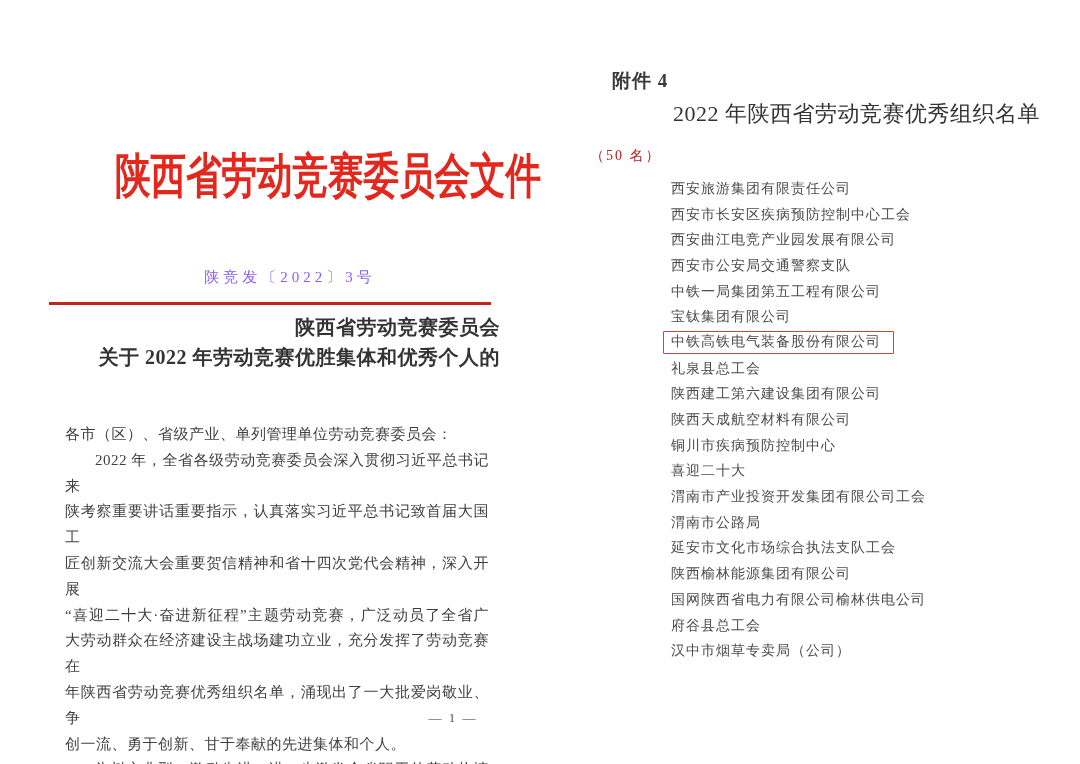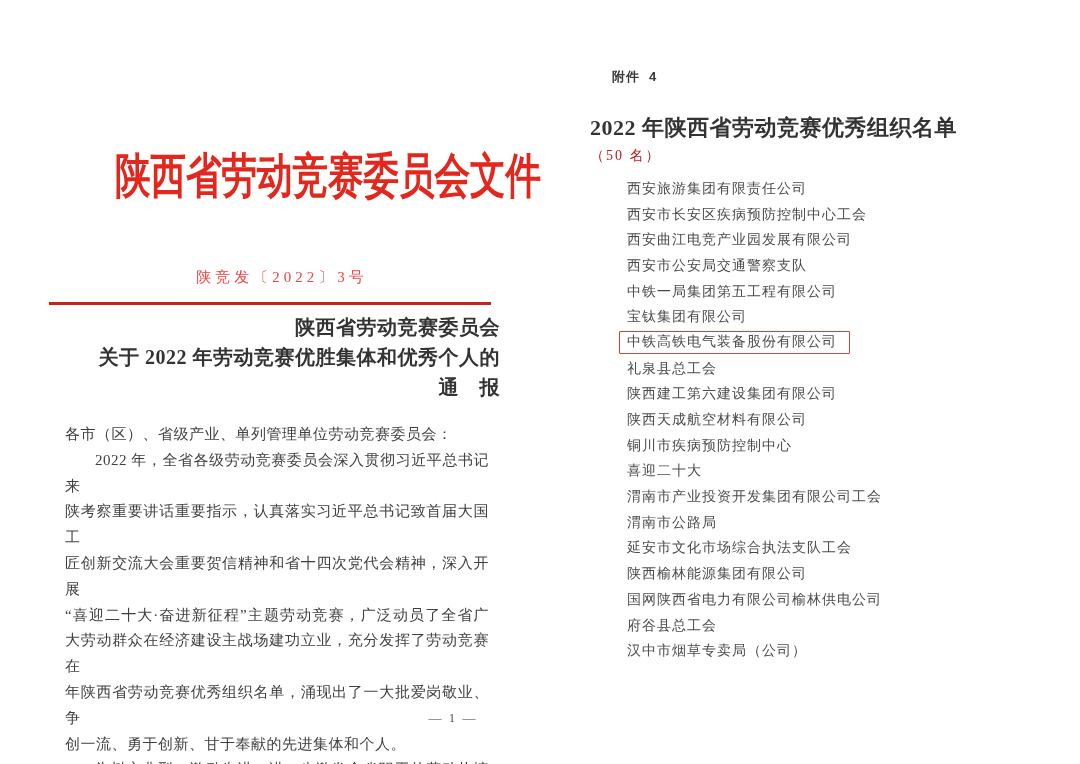--- a/index.html
+++ b/index.html
@@ -19,22 +19,22 @@
 
   
   .left-page{position:absolute;left:40px;top:0;width:460px;height:764px;}
   .red-header{
     position:absolute;left:0;top:148px;width:460px;
     color:var(--accent);font-weight:bold;font-size:48px;line-height:56px;
     white-space:nowrap;
   }
   .red-header .squeeze{display:inline-block;transform:scaleX(0.74);transform-origin:center;}
   .doc-number{
-    position:absolute;left:0;top:268px;width:460px;text-align:center;
-    font-size:15px;letter-spacing:4px;color:#ef4444;transform:translateX(12px);
+    position:absolute;left:8px;top:268px;width:460px;text-align:center;
+    font-size:15px;letter-spacing:4px;color:#8b5cf6;transform:translateX(12px);
     white-space:nowrap;
   }
   .red-rule{position:absolute;left:9px;top:302px;width:442px;height:3px;background:var(--rule);}
   .doc-title{
     position:absolute;left:0;top:312px;width:460px;text-align:right;
     font-weight:bold;color:#333333;font-size:20px;line-height:30px;letter-spacing:0.5px;
   }
   .left-body{
     position:absolute;left:25px;top:422px;width:424px;
     font-size:15px;line-height:25.8px;color:var(--body-text);letter-spacing:0.5px;
@@ -44,55 +44,54 @@
   .body-line.indent{text-indent:2em;}
   .page-number{
     position:absolute;left:373px;top:710px;width:80px;text-align:center;
     font-size:13px;color:#555555;letter-spacing:2px;white-space:nowrap;
   }
 
   
   .right-page{position:absolute;left:590px;top:0;width:470px;height:764px;}
   .attachment-label{
     position:absolute;left:22px;top:68px;
-    font-size:13px;font-weight:bold;color:#3a3a3a;letter-spacing:1px;font-family:Liberation Mono, monospace;
+    font-size:19px;font-weight:bold;color:#3a3a3a;letter-spacing:1px;
   }
   .right-title{
-    position:absolute;left:0;top:113px;width:450px;text-align:left;
-    font-size:22px;font-weight:bold;color:#333333;letter-spacing:0.5px;white-space:nowrap;
+    position:absolute;left:0;top:99px;width:450px;text-align:right;
+    font-size:22px;font-weight:normal;color:#333333;letter-spacing:0.5px;white-space:nowrap;
   }
   .right-subtitle{
     position:absolute;left:0;top:147px;width:450px;text-align:left;
     font-size:14px;color:#b91c1c;letter-spacing:2px;
   }
   .org-list{
     position:absolute;left:37px;top:176px;width:420px;
     font-size:14px;color:var(--list-text);letter-spacing:1px;
   }
-  .list-row{height:25.7px;display:flex;align-items:center;white-space:nowrap;}
+  .list-row{height:25.7px;display:flex;align-items:center;white-space:nowrap;margin-left:44px;}
   .list-row .hl{
     display:inline-block;border:1.4px solid var(--box);border-radius:1px;
     padding:1px 12px 2px 7px;margin-left:-8px;
   }
 </style>
 </head>
 <body>
 
 <div id="canvas">
 
   <div class="left-page">
     <div class="red-header">
       <span class="squeeze">陕西省劳动竞赛委员会文件</span>
     </div>
     <div class="doc-number">陕竞发〔2022〕3号</div>
     <div class="red-rule"></div>
     <div class="doc-title">
         <div>陕西省劳动竞赛委员会</div>
         <div>关于 2022 年劳动竞赛优胜集体和优秀个人的</div>
-        <div>通　报</div>
       </div>
     <div class="left-body">
         <div class="body-line">各市（区）、省级产业、单列管理单位劳动竞赛委员会：</div>
         <div class="body-line indent just">2022 年，全省各级劳动竞赛委员会深入贯彻习近平总书记来</div>
         <div class="body-line just">陕考察重要讲话重要指示，认真落实习近平总书记致首届大国工</div>
         <div class="body-line just">匠创新交流大会重要贺信精神和省十四次党代会精神，深入开展</div>
         <div class="body-line just">“喜迎二十大·奋进新征程”主题劳动竞赛，广泛动员了全省广</div>
         <div class="body-line just">大劳动群众在经济建设主战场建功立业，充分发挥了劳动竞赛在</div>
         <div class="body-line just">年陕西省劳动竞赛优秀组织名单，涌现出了一大批爱岗敬业、争</div>
         <div class="body-line">创一流、勇于创新、甘于奉献的先进集体和个人。</div>

